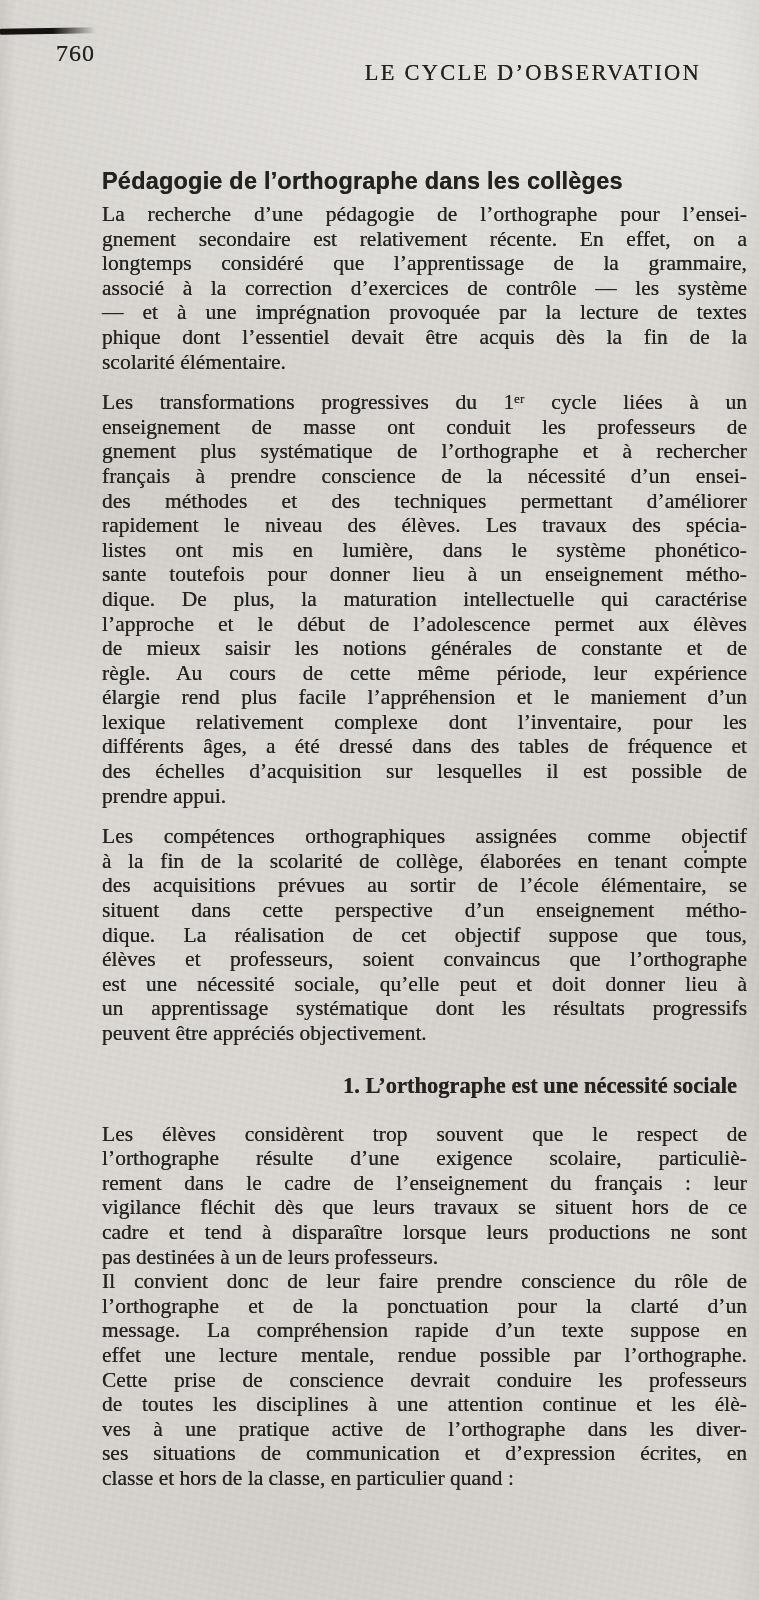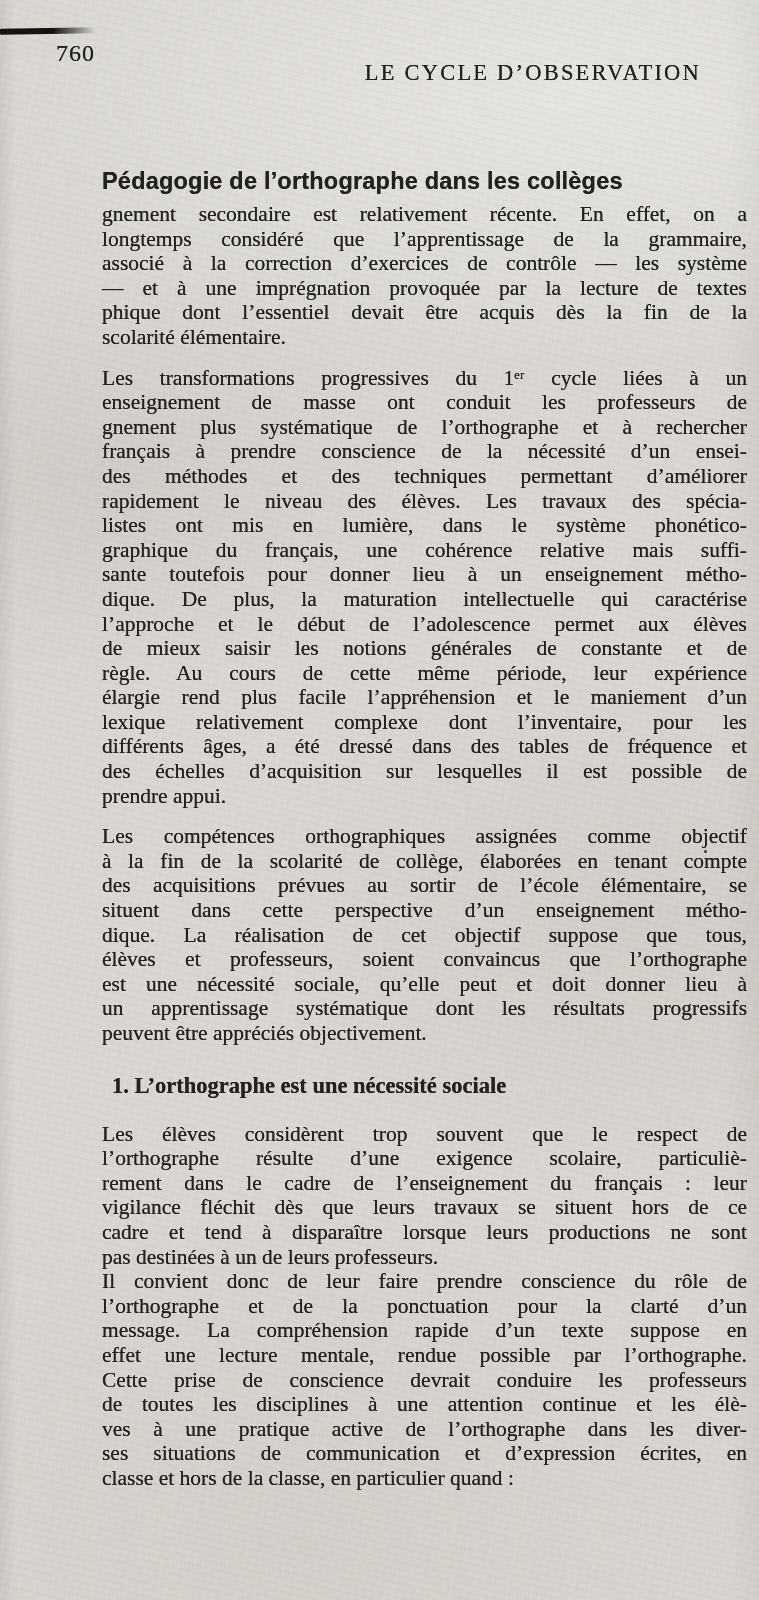--- a/index.html
+++ b/index.html
@@ -40,21 +40,21 @@
   .main { position: absolute; left: 56px; top: 168px; width: 645px; margin-left: 46px; }
 
   h1.article-title {
     font-family: "Liberation Sans", "DejaVu Sans", sans-serif;
     font-size: 23.5px; font-weight: 700;
     letter-spacing: .2px;
     margin: 0 0 7px 0;
   }
   h2.section-heading {
     font-size: 22.5px; font-weight: 700;
-    text-align: left;
+    text-align: right;
     margin: 27px 10px 23px 10px;
   }
 
   .para { font-size: 21.5px; line-height: 24.6px; }
   .para.gap { margin-top: 16px; }
   .line { text-align: justify; text-align-last: justify; }
   .line.last { text-align-last: left; }
 
   
   .artifact-top-left {
@@ -80,36 +80,36 @@
 
   <div class="header">
     <span class="pagenum">760</span>
     <span class="runtitle">LE CYCLE D’OBSERVATION</span>
   </div>
 
   <div class="main">
     <h1 class="article-title">Pédagogie de l’orthographe dans les collèges</h1>
 
     <div class="para">
+        <div class="line">La recherche d’une pédagogie de l’orthographe pour l’ensei-</div>
         <div class="line">gnement secondaire est relativement récente. En effet, on a</div>
         <div class="line">longtemps considéré que l’apprentissage de la grammaire,</div>
         <div class="line">associé à la correction d’exercices de contrôle — les système</div>
         <div class="line">— et à une imprégnation provoquée par la lecture de textes</div>
         <div class="line">phique dont l’essentiel devait être acquis dès la fin de la</div>
         <div class="line last">scolarité élémentaire.</div>
       </div>
     <div class="para gap">
         <div class="line">Les transformations progressives du 1ᵉʳ cycle liées à un</div>
         <div class="line">enseignement de masse ont conduit les professeurs de</div>
         <div class="line">gnement plus systématique de l’orthographe et à rechercher</div>
         <div class="line">français à prendre conscience de la nécessité d’un ensei-</div>
         <div class="line">des méthodes et des techniques permettant d’améliorer</div>
         <div class="line">rapidement le niveau des élèves. Les travaux des spécia-</div>
         <div class="line">listes ont mis en lumière, dans le système phonético-</div>
-        <div class="line">graphique du français, une cohérence relative mais suffi-</div>
         <div class="line">sante toutefois pour donner lieu à un enseignement métho-</div>
         <div class="line">dique. De plus, la maturation intellectuelle qui caractérise</div>
         <div class="line">l’approche et le début de l’adolescence permet aux élèves</div>
         <div class="line">de mieux saisir les notions générales de constante et de</div>
         <div class="line">règle. Au cours de cette même période, leur expérience</div>
         <div class="line">élargie rend plus facile l’appréhension et le maniement d’un</div>
         <div class="line">lexique relativement complexe dont l’inventaire, pour les</div>
         <div class="line">différents âges, a été dressé dans des tables de fréquence et</div>
         <div class="line">des échelles d’acquisition sur lesquelles il est possible de</div>
         <div class="line last">prendre appui.</div>

